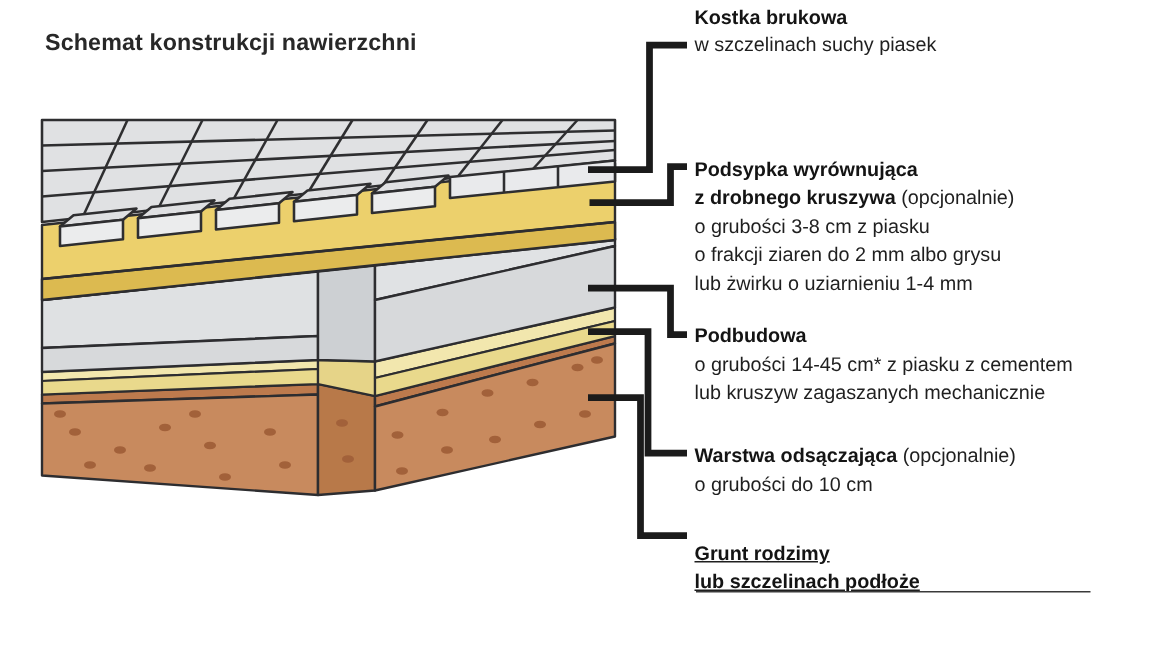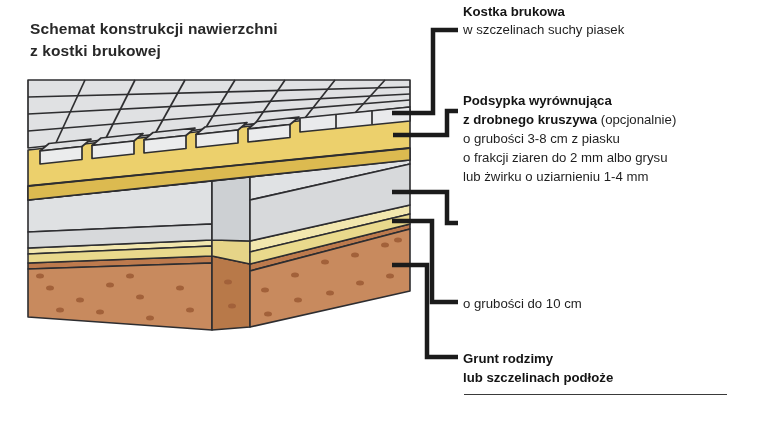--- a/index.html
+++ b/index.html
@@ -26,24 +26,24 @@
   .label-block {
     position: absolute;
     left: 463px;
     width: 300px;
     font-size: 13.2px;
     line-height: 19px;
     color: #1f1f1f;
   }
   .label-block .b { font-weight: bold; color: #141414; }
   .label-block.lb1 { top: 3px;  line-height: 18px; }
-  .label-block.lb2 { top: 91px; }
+  .label-block.lb2 { top: 103px; }
   .label-block.lb3 { top: 214px; }
   .label-block.lb4 { top: 294px; }
-  .label-block.lb5 { top: 349px; }
+  .label-block.lb5 { top: 359px; text-decoration: underline; }
   .separator {
     position: absolute;
     left: 464px;
     top: 394px;
     width: 263px;
     border-top: 1.5px solid #3a3a3a;
   }
   .footnote {
     position: absolute;
     left: 463px;
@@ -54,21 +54,20 @@
     color: #1e1e1e;
   }
 </style>
 </head>
 <body>
 
 <div class="stage">
 
   <div class="title">
     <div>Schemat konstrukcji nawierzchni</div>
-    <div>z kostki brukowej</div>
   </div>
 
   <svg class="diagram-svg" width="768" height="435" viewBox="0 0 768 435">
 
     <g stroke="#2d2d30" stroke-width="1.6" stroke-linejoin="round">
       <polygon points="28,263 212,256 212,263 28,269" fill="#bd7a4d"></polygon>
       <polygon points="28,269 212,263 212,330 28,317" fill="#c88a5e"></polygon>
       <polygon points="212,256 250,264 250,327 212,330" fill="#b87949"></polygon>
       <polygon points="250,264 410,224 410,229 250,271" fill="#bd7a4d"></polygon>
       <polygon points="250,271 410,229 410,291 250,327" fill="#c88a5e"></polygon>
@@ -177,22 +176,28 @@
   </div>
 
   <div class="label-block lb2">
     <div class="b">Podsypka wyrównująca</div>
     <div><span class="b">z drobnego kruszywa</span><span> (opcjonalnie)</span></div>
     <div>o grubości 3-8 cm z piasku</div>
     <div>o frakcji ziaren do 2 mm albo grysu</div>
     <div>lub żwirku o uziarnieniu 1-4 mm</div>
   </div>
 
+  <div class="label-block lb3">
+    <div class="b">Podbudowa</div>
+    <div>o grubości 14-45 cm* z piasku z cementem</div>
+    <div>lub kruszyw zagaszanych mechanicznie</div>
+  </div>
 
   <div class="label-block lb4">
+    <div><span class="b">Warstwa odsączająca</span><span> (opcjonalnie)</span></div>
     <div>o grubości do 10 cm</div>
   </div>
 
   <div class="label-block lb5">
     <div class="b">Grunt rodzimy</div>
     <div class="b">lub szczelinach podłoże</div>
   </div>
 
   <div class="separator"></div>
 

